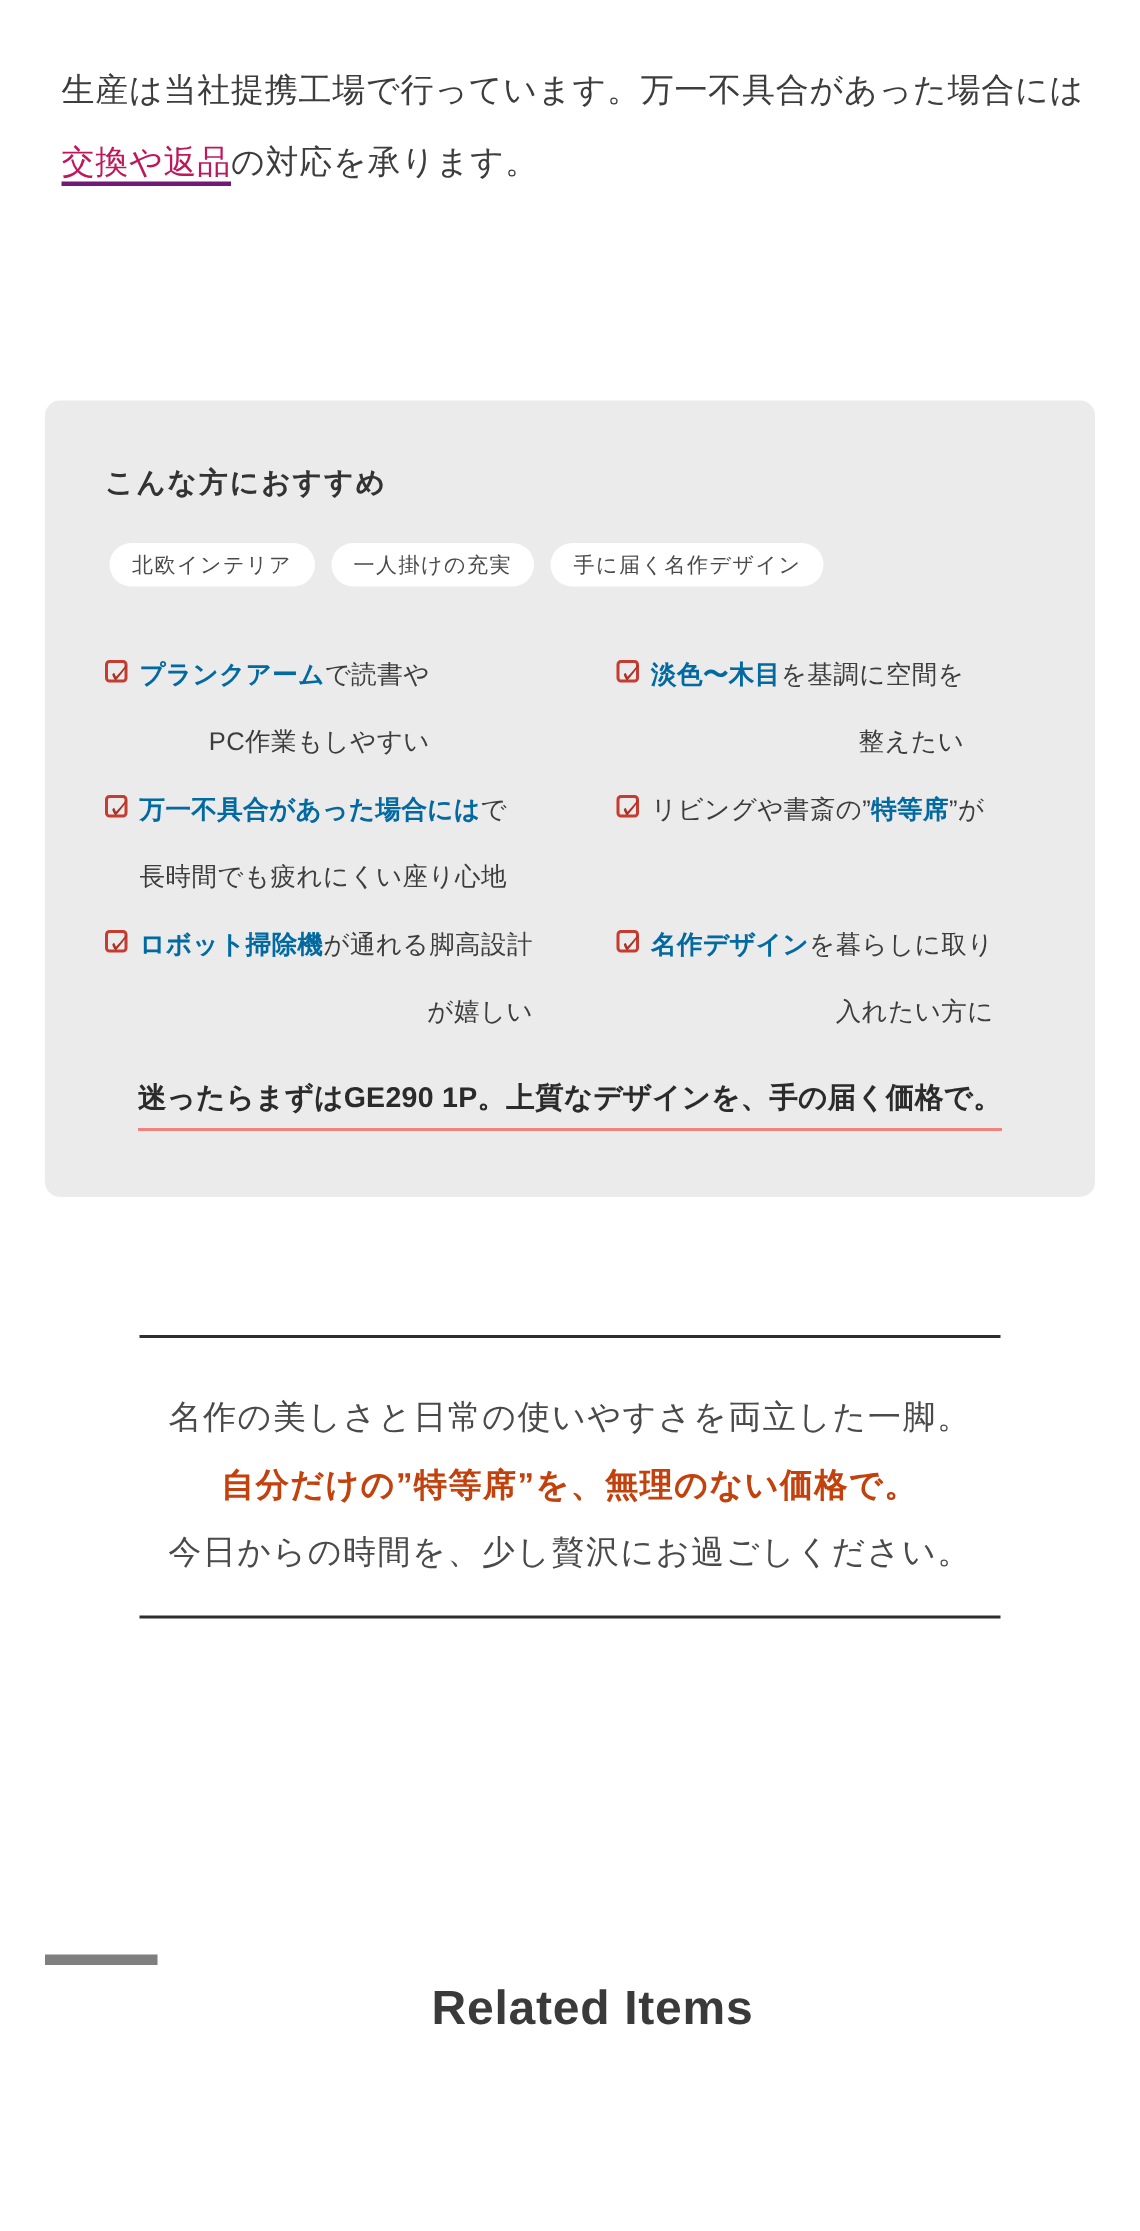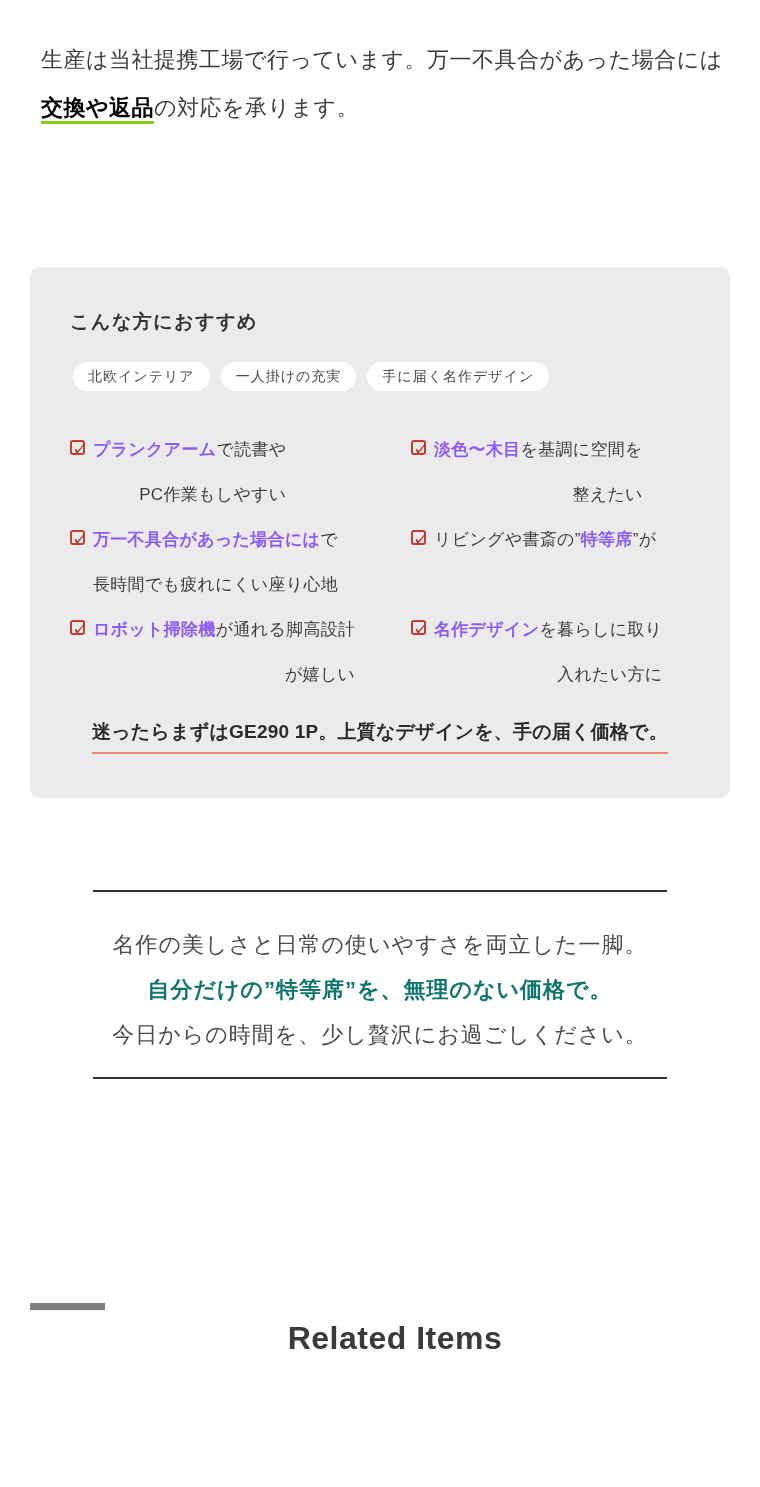--- a/index.html
+++ b/index.html
@@ -15,23 +15,23 @@
   
   .intro {
     margin: 0;
     padding: 36px 25px 0 41px;
     font-size: 22px;
     line-height: 48px;
     letter-spacing: 0.5px;
     color: #3d3d3d;
   }
   .intro .em {
-    font-weight: bold;
-    color: #000000;
-    border-bottom: 3px solid #84cc16;
+    font-weight: normal;
+    color: #be185d;
+    border-bottom: 3px solid #701a75;
     padding-bottom: 1px;
   }
 
   
   .recommend-box {
     margin: 135px 30px 0 30px;
     background: #ebebeb;
     border-radius: 10px;
     padding: 42px 0 44px 0;
   }
@@ -74,21 +74,21 @@
     line-height: 14px;
     text-align: center;
     font-weight: bold;
   }
   .check-text {
     font-size: 17px;
     line-height: 45px;
     letter-spacing: 0.3px;
     color: #3d3d3d;
   }
-  .check-text strong { color: #8b5cf6; }
+  .check-text strong { color: #0369a1; }
   .check-line2 { display: block; text-align: right; }
 
   .box-footer { margin: 22px 0 0 0; text-align: center; }
   .box-footer .u {
     display: inline-block;
     font-size: 19px;
     font-weight: bold;
     letter-spacing: 0.2px;
     color: #2b2b2b;
     border-bottom: 2px solid #f2827a;
@@ -100,21 +100,21 @@
   .rule { height: 2px; background: #2e2e2e; border: none; margin: 0; }
   .closing-body { padding: 30px 0 20px 0; }
   .closing-line {
     margin: 0;
     font-size: 22px;
     line-height: 45px;
     letter-spacing: 1px;
     text-align: center;
     color: #4a4a4a;
   }
-  .closing-line.red { color: #0f766e; font-weight: bold; }
+  .closing-line.red { color: #c2410c; font-weight: bold; }
 
   
   .related { margin: 224px 0 0 30px; }
   .related-bar { width: 75px; height: 7px; background: #7f7f7f; }
   .related-title {
     margin: 10px 0 0 0;
     font-size: 32px;
     font-weight: bold;
     color: #3a3a3a;
     letter-spacing: 0.5px;

